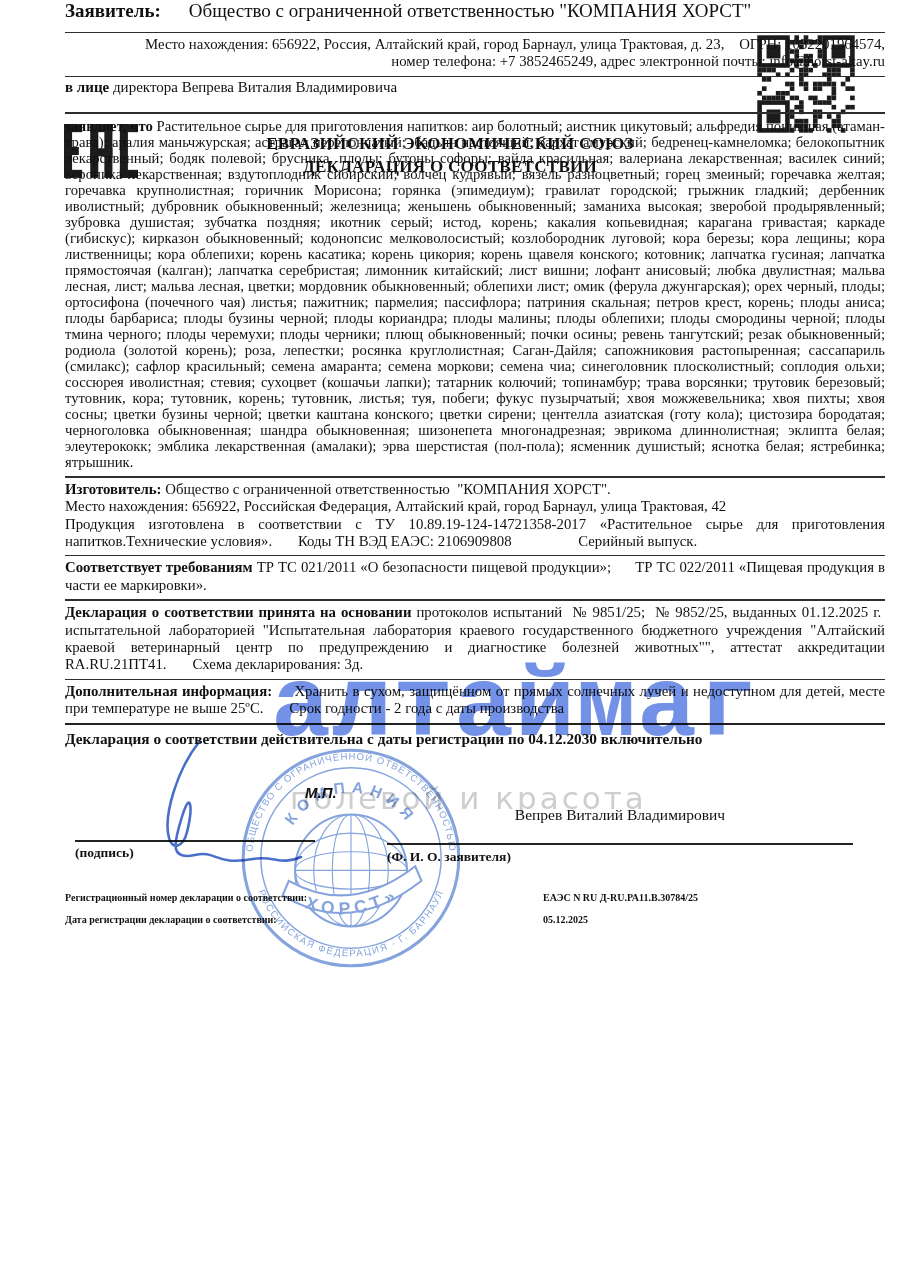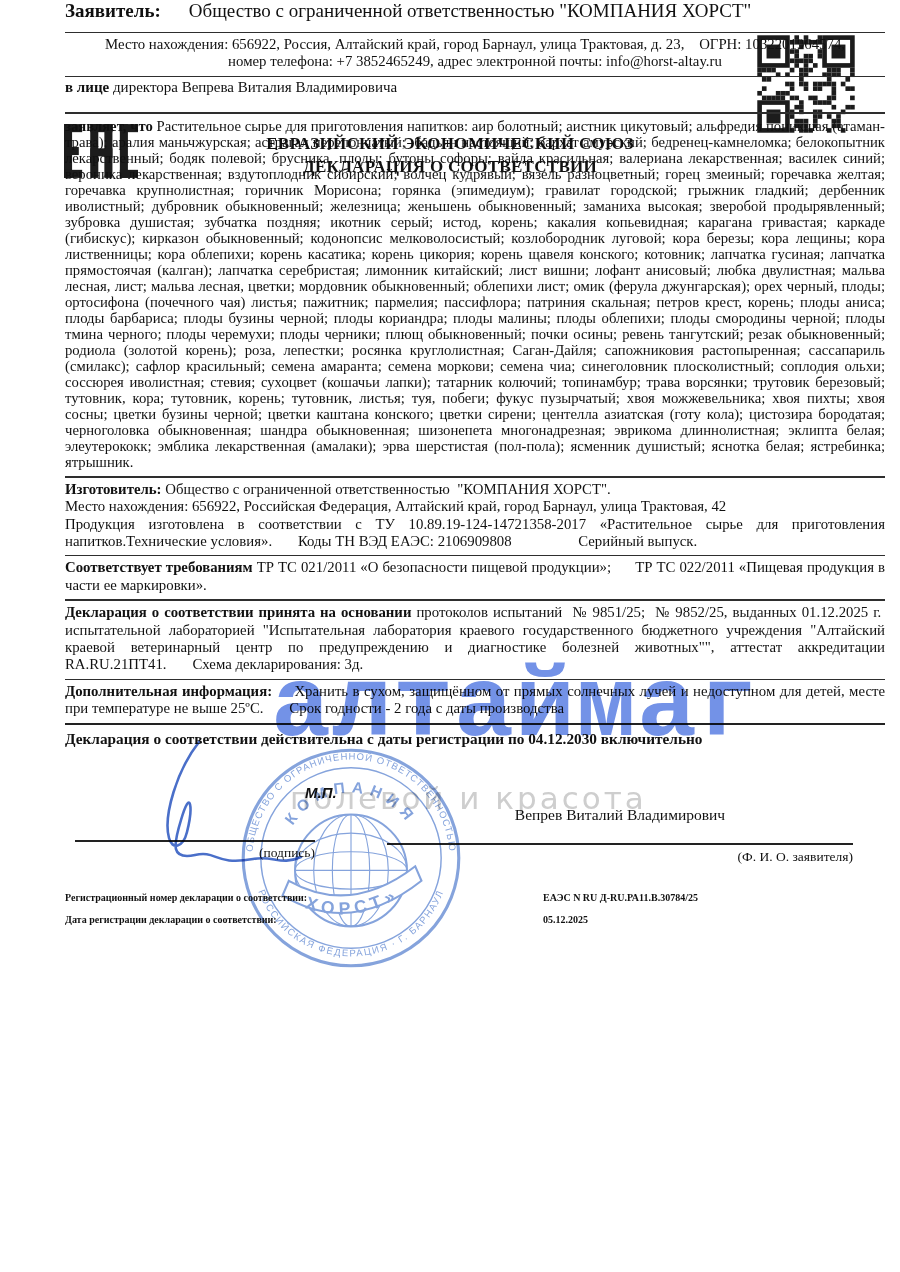--- a/index.html
+++ b/index.html
@@ -10,37 +10,37 @@
   .eac{position:absolute;left:64px;top:112px;}
   .title{position:absolute;left:0;width:100%;top:132px;text-align:center;font-weight:bold;
          font-size:17px;line-height:23px;letter-spacing:.3px;}
   .qr{position:absolute;right:36px;top:26px;}
   .row-applicant{font-size:19px;margin:0 0 10px 0;}
   .row-applicant b{margin-right:28px;}
   .rule{border-top:2px solid #2e2e2e;height:0;margin:0;}
   .rule.thin{border-top-width:1.6px;}
   .rule.thick{border-top-width:2.6px;border-top-color:#222;}
   .blk{font-size:14.8px;line-height:17.4px;text-align:justify;padding:3px 0 5px 0;}
-  .blk.nojust{text-align:center;}
+  .blk.nojust{text-align:right;}
   .lbl{font-weight:bold;}
   .vlitse{font-size:15px;padding:2px 0 16px 0;}
   .bodytext{font-size:14.7px;line-height:16px;text-align:justify;padding:4px 0 6px 0;}
   .validity{font-weight:bold;font-size:15.3px;padding:5px 0 2px 0;}
   .wm-big{position:absolute;left:165px;top:652px;width:700px;text-align:center;
           font-family:Liberation Mono, monospace;font-weight:bold;font-size:100px;
           color:#1d4ed8;opacity:.62;letter-spacing:1px;z-index:5;pointer-events:none;
           mix-blend-mode:multiply;}
   .wm-small{position:absolute;left:290px;top:780px;font-family:"DejaVu Sans",sans-serif;
           font-size:31px;color:#bdbdbd;opacity:.75;letter-spacing:3px;z-index:5;
           pointer-events:none;mix-blend-mode:multiply;}
   .sig-area{position:relative;height:116px;margin-top:10px;}
   .sig-line{position:absolute;border-top:2px solid #222;height:0;}
   .sig-line.left{left:10px;width:240px;top:80px;}
   .sig-line.right{left:322px;width:466px;top:83px;}
-  .sig-caption{position:absolute;font-size:13.5px;text-align:right;}
+  .sig-caption{position:absolute;font-size:13.5px;text-align:left;font-weight:bold;}
   .sig-caption.left{left:10px;width:240px;top:85px;}
   .sig-caption.right{left:322px;width:466px;top:89px;}
   .sig-name{position:absolute;left:322px;width:466px;top:46px;text-align:center;font-size:15.5px;}
   .mp{position:absolute;left:240px;top:24px;font-family:"Liberation Sans",sans-serif;
       font-weight:bold;font-size:15px;z-index:4;font-style:italic;}
   .stamp{position:absolute;left:172px;top:-16px;z-index:3;pointer-events:none;
          mix-blend-mode:multiply;opacity:.85;}
   .signature{position:absolute;left:50px;top:-24px;z-index:3;pointer-events:none;
          mix-blend-mode:multiply;}
   .reg{position:relative;z-index:4;margin-top:16px;font-size:10px;font-weight:bold;}

